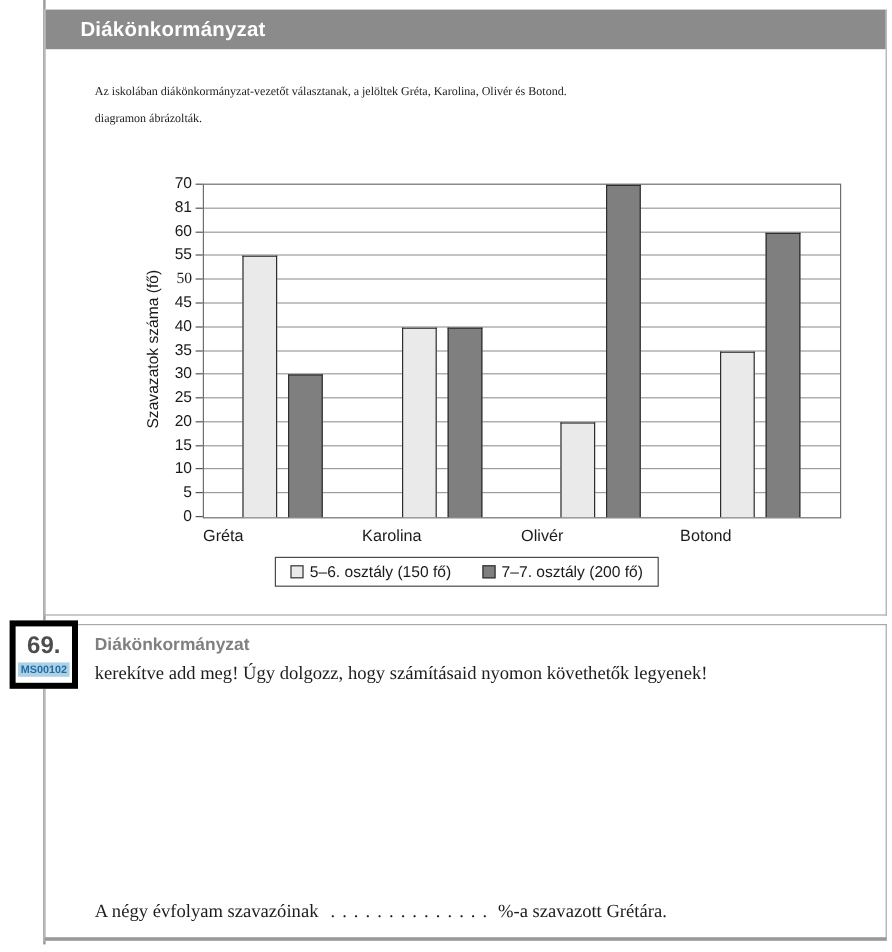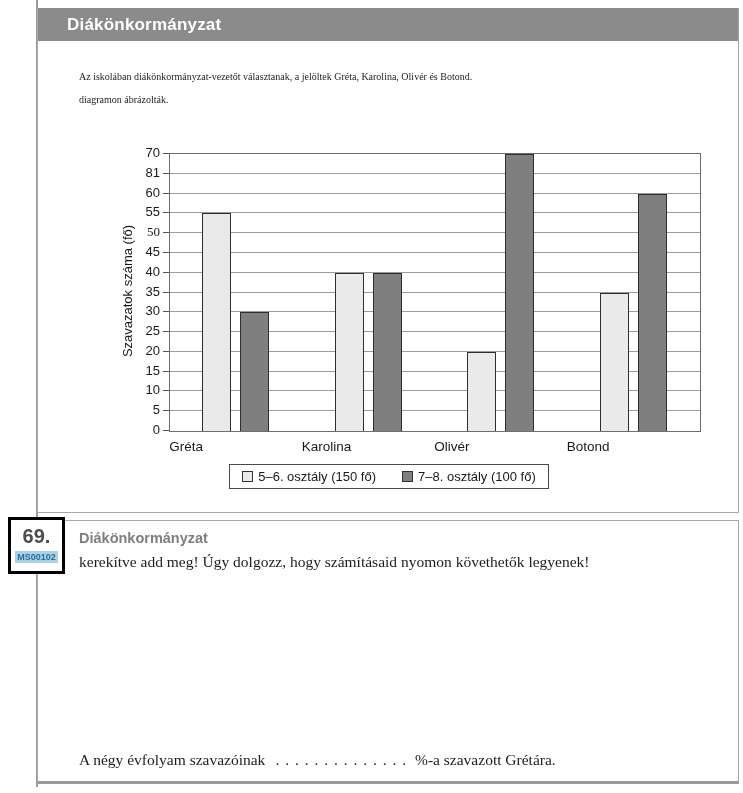--- a/index.html
+++ b/index.html
@@ -31,21 +31,21 @@
         transform-origin:center;font-family:"Liberation Sans",sans-serif;font-size:13px;color:#1a1a1a;
         white-space:nowrap;width:240px;text-align:center;}
   .legend-wrap{position:absolute;left:0;top:456px;width:100%;display:flex;justify-content:center;}
   .legend{display:flex;align-items:center;gap:26px;border:1px solid #4a4a4a;background:#fff;
         padding:4px 12px;font-family:"Liberation Sans",sans-serif;font-size:13px;color:#1a1a1a;}
   .legend-entry{display:flex;align-items:center;gap:5px;}
   .swatch{width:11px;height:11px;border:1px solid #333;box-sizing:border-box;}
 
   
   .numbox{position:absolute;left:8px;top:517px;width:57px;height:57px;background:#fff;
-        border:3px solid #000000;z-index:3;text-align:center;box-sizing:border-box;}
+        border:5px solid #000000;z-index:3;text-align:center;box-sizing:border-box;}
   .exnum{font-family:"Liberation Sans",sans-serif;font-weight:bold;font-size:20px;color:#4d4d4d;
         margin-top:6px;line-height:20px;}
   .excode{display:inline-block;font-family:"Liberation Sans",sans-serif;font-weight:bold;font-size:9px;
         color:#1f6ea8;background:#aed0e4;padding:1px 2px;margin-top:3px;line-height:10px;}
 
   
   .box2{position:absolute;left:37px;top:520px;width:702px;height:264px;background:#fff;
         border:1px solid #a8a8a8;border-bottom:3px solid #999;z-index:1;box-sizing:border-box;}
   .qtitle{position:absolute;left:41px;top:9px;font-family:"Liberation Sans",sans-serif;font-weight:bold;
         font-size:14.5px;color:#7f7f7f;}
@@ -93,21 +93,21 @@
           <div class="bar" style="left: 467.75px; height: 237.429px; background: rgb(127, 127, 127);"></div>
         </div>
       <div class="legend-wrap">
         <div class="legend">
           <div class="legend-entry">
             <span class="swatch" id="sw0" style="background: rgb(234, 234, 234);"></span>
             <span>5–6. osztály (150 fő)</span>
           </div>
           <div class="legend-entry">
             <span class="swatch" id="sw1" style="background: rgb(127, 127, 127);"></span>
-            <span>7–8. osztály (100 fő)</span>
+            <span>7–7. osztály (200 fő)</span>
           </div>
         </div>
       </div>
     <div class="ytick-mark" style="left: 125px; top: 422px;"></div>
         <div class="ytick-label" style="left: 88px; top: 414px;">0</div>
         <div class="ytick-mark" style="left: 125px; top: 402.214px;"></div>
         <div class="ytick-label" style="left: 88px; top: 394.214px;">5</div>
         <div class="ytick-mark" style="left: 125px; top: 382.429px;"></div>
         <div class="ytick-label" style="left: 88px; top: 374.429px;">10</div>
         <div class="ytick-mark" style="left: 125px; top: 362.643px;"></div>

